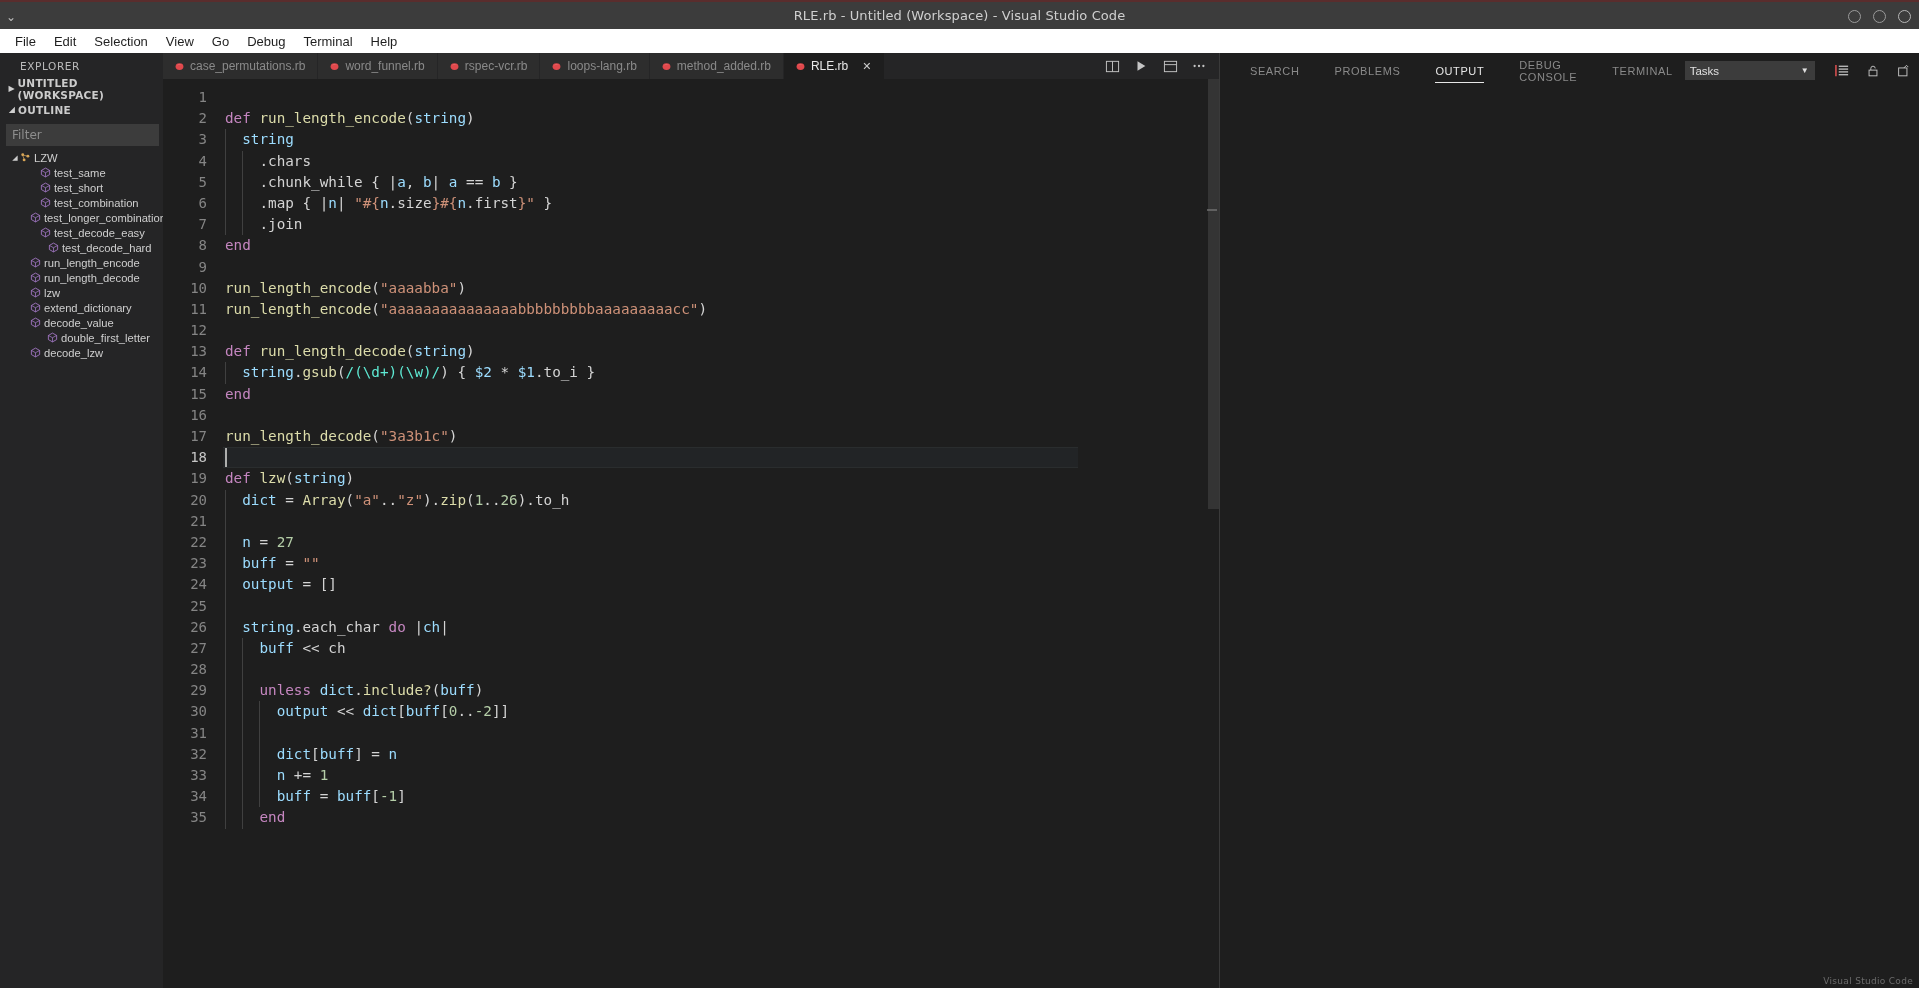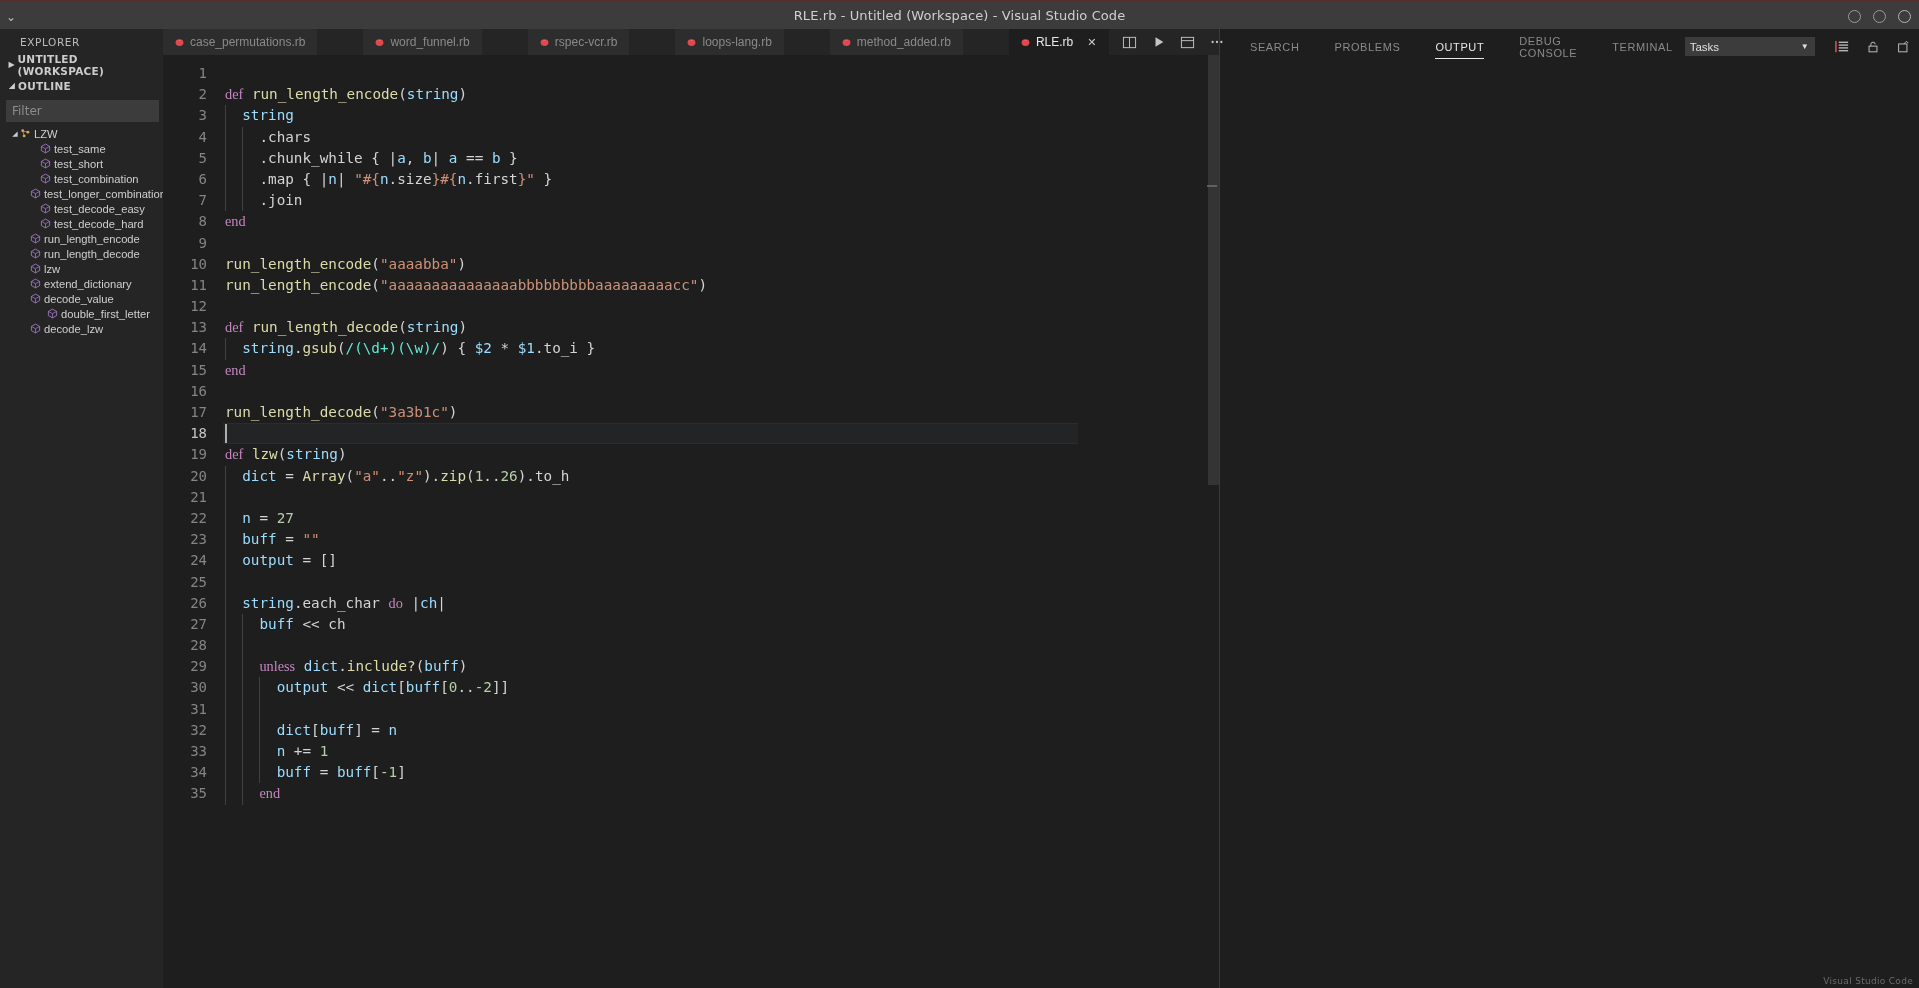--- a/index.html
+++ b/index.html
@@ -71,21 +71,21 @@
   .gutter .gl { height: 21.2px; }
   .gutter .gl.cur { color: #c6c6c6; }
   .code-area { flex: 1; position: relative; padding-top: 8px; overflow: hidden; }
   pre.code { font-family: "DejaVu Sans Mono", monospace; font-size: 14.3px; line-height: 21.2px;
        color: #d4d4d4; white-space: pre; margin: 0; }
   .codeline { height: 21.2px; padding-left: 2px; position: relative; }
   .codeline.current { background: #222426; box-shadow: inset 0 1px 0 #2a2d2e, inset 0 -1px 0 #2a2d2e; width: 855px;}
   .indent-guide { position: absolute; top: 0; width: 1px; height: 21.2px; background: #404040; }
   .caret { position: absolute; width: 2px; height: 19px; background: #aeafad; top: 1px; }
   
-  .kw     { color: #c586c0; font-family: Liberation Serif, serif; }
+  .kw     { color: #c586c0; }
   .fn     { color: #dcdcaa; }
   .var    { color: #9cdcfe; }
   .str    { color: #ce9178; }
   .num    { color: #b5cea8; }
   .punc   { color: #d4d4d4; }
   .regex  { color: #5eead4; }
   .plain  { color: #d4d4d4; }
 
   
   .overview { position: absolute; right: 0; top: 0; width: 14px; height: 100%; background: #1e1e1e; }
@@ -120,20 +120,30 @@
   <div class="titlebar">
     <span class="chev-left">⌄</span>
     <span class="title">RLE.rb - Untitled (Workspace) - Visual Studio Code</span>
     <span class="win-btns">
       <span class="win-btn"></span>
       <span class="win-btn"></span>
       <span class="win-btn close"></span>
     </span>
   </div>
 
+  <div class="menubar">
+    <span class="menu-item">File</span>
+    <span class="menu-item">Edit</span>
+    <span class="menu-item">Selection</span>
+    <span class="menu-item">View</span>
+    <span class="menu-item">Go</span>
+    <span class="menu-item">Debug</span>
+    <span class="menu-item">Terminal</span>
+    <span class="menu-item">Help</span>
+  </div>
 
   <div class="body-row">
 
     <div class="sidebar">
       <div class="sidebar-title">EXPLORER</div>
 
       <div class="section-head">
         <span class="twisty">▶</span>
         <span>UNTITLED (WORKSPACE)</span>
       </div>
@@ -204,21 +214,21 @@
           <div class="outline-item" style="padding-left: 30px;">
             <span class="tw"></span>
             <span class="sym-icon">
               <svg width="11" height="11" viewBox="0 0 16 16">
                 <path d="M8 1.6 14 5 v6 L8 14.4 2 11 V5z" fill="none" stroke="#b180d7" stroke-width="1.15"></path>
                 <path d="M2 5 L8 8.3 L14 5 M8 8.3 V14.4" fill="none" stroke="#b180d7" stroke-width="1"></path>
               </svg>
             </span>
             <span class="lbl">test_decode_easy</span>
           </div>
-          <div class="outline-item" style="padding-left: 30px;">
+          <div class="outline-item" style="padding-left: 38px;">
             <span class="tw"></span>
             <span class="sym-icon">
               <svg width="11" height="11" viewBox="0 0 16 16">
                 <path d="M8 1.6 14 5 v6 L8 14.4 2 11 V5z" fill="none" stroke="#b180d7" stroke-width="1.15"></path>
                 <path d="M2 5 L8 8.3 L14 5 M8 8.3 V14.4" fill="none" stroke="#b180d7" stroke-width="1"></path>
               </svg>
             </span>
             <span class="lbl">test_decode_hard</span>
           </div>
           <div class="outline-item" style="padding-left: 20px;">
@@ -290,21 +300,21 @@
               </svg>
             </span>
             <span class="lbl">decode_lzw</span>
           </div>
         </div>
     </div>
 
     <div class="editor-col">
 
       <div class="tabs-row">
-        <div id="tabs-host" style="display:flex;gap:45px;">
+        <div id="tabs-host" style="display:flex;">
             <div class="tab">
               <span style="display: flex;">
                 <svg class="ruby-dot" viewBox="0 0 16 16">
                   <ellipse cx="8" cy="8" rx="7" ry="6" fill="#e0484c"></ellipse>
                   <path d="M3 6 Q8 2 13 6 Q10 4 3 6z" fill="#f0787a" opacity=".8"></path>
                 </svg>
               </span>
               <span>case_permutations.rb</span>
             </div>
             <div class="tab">

